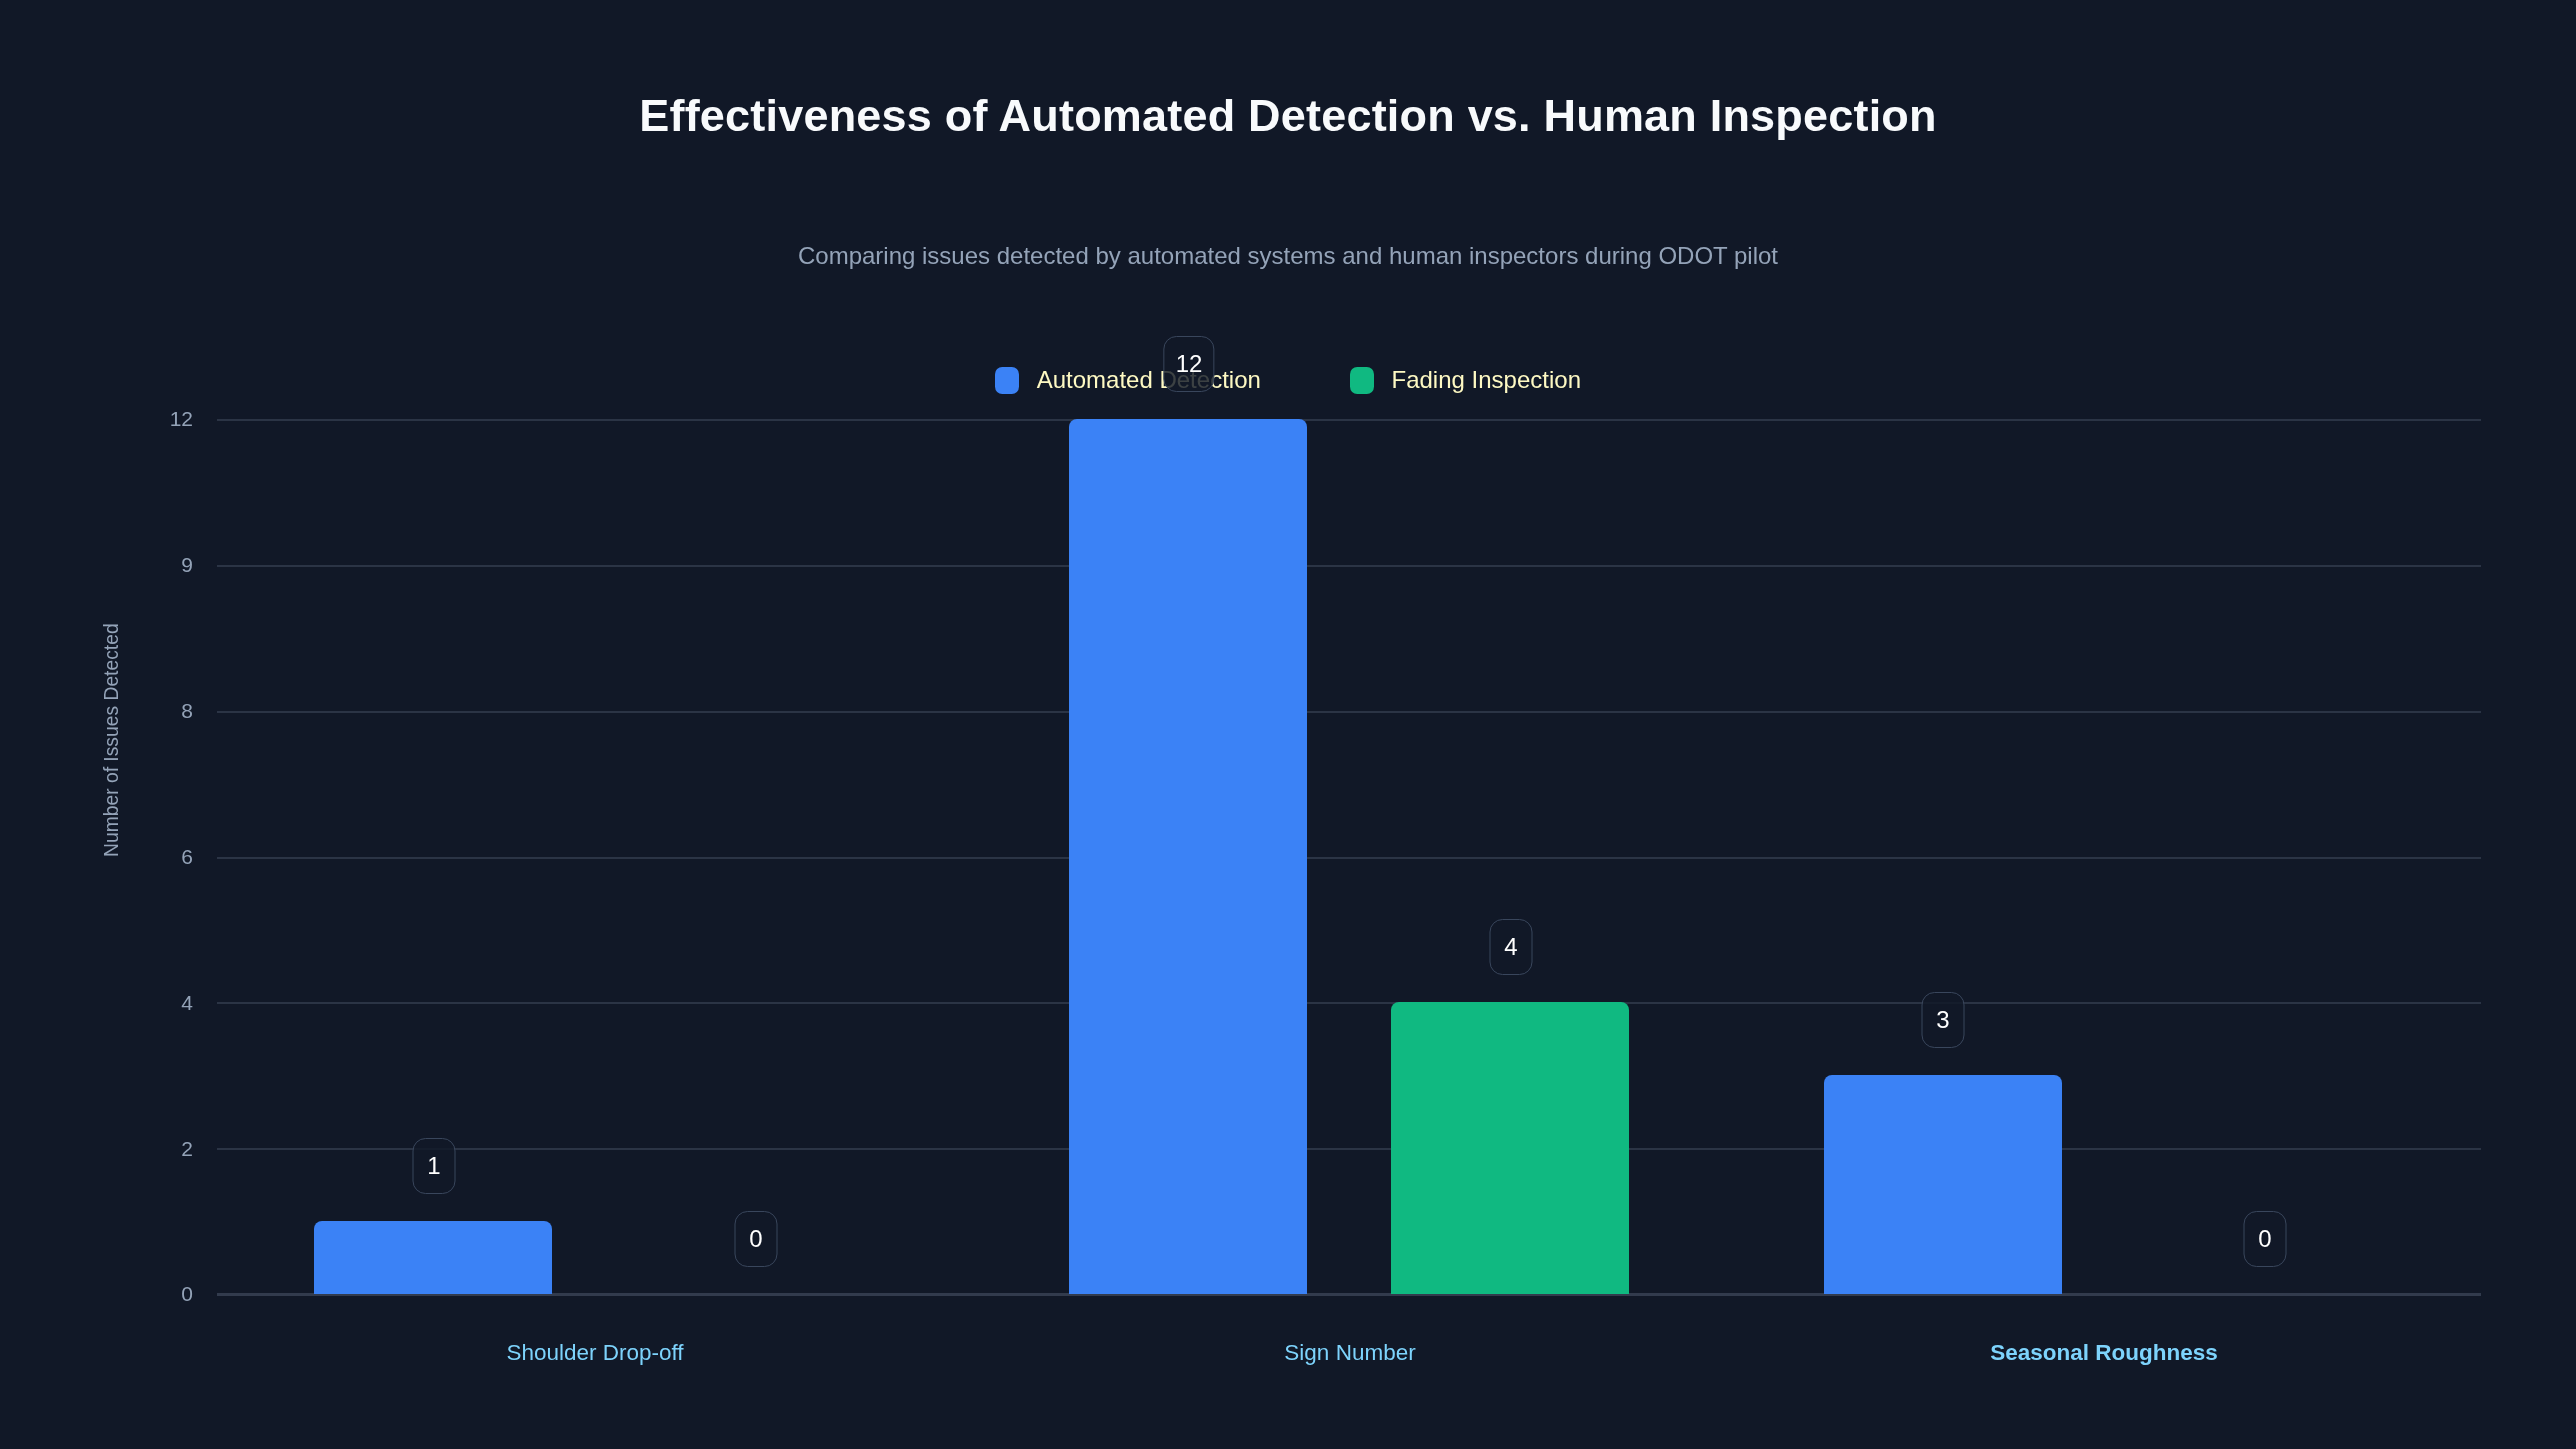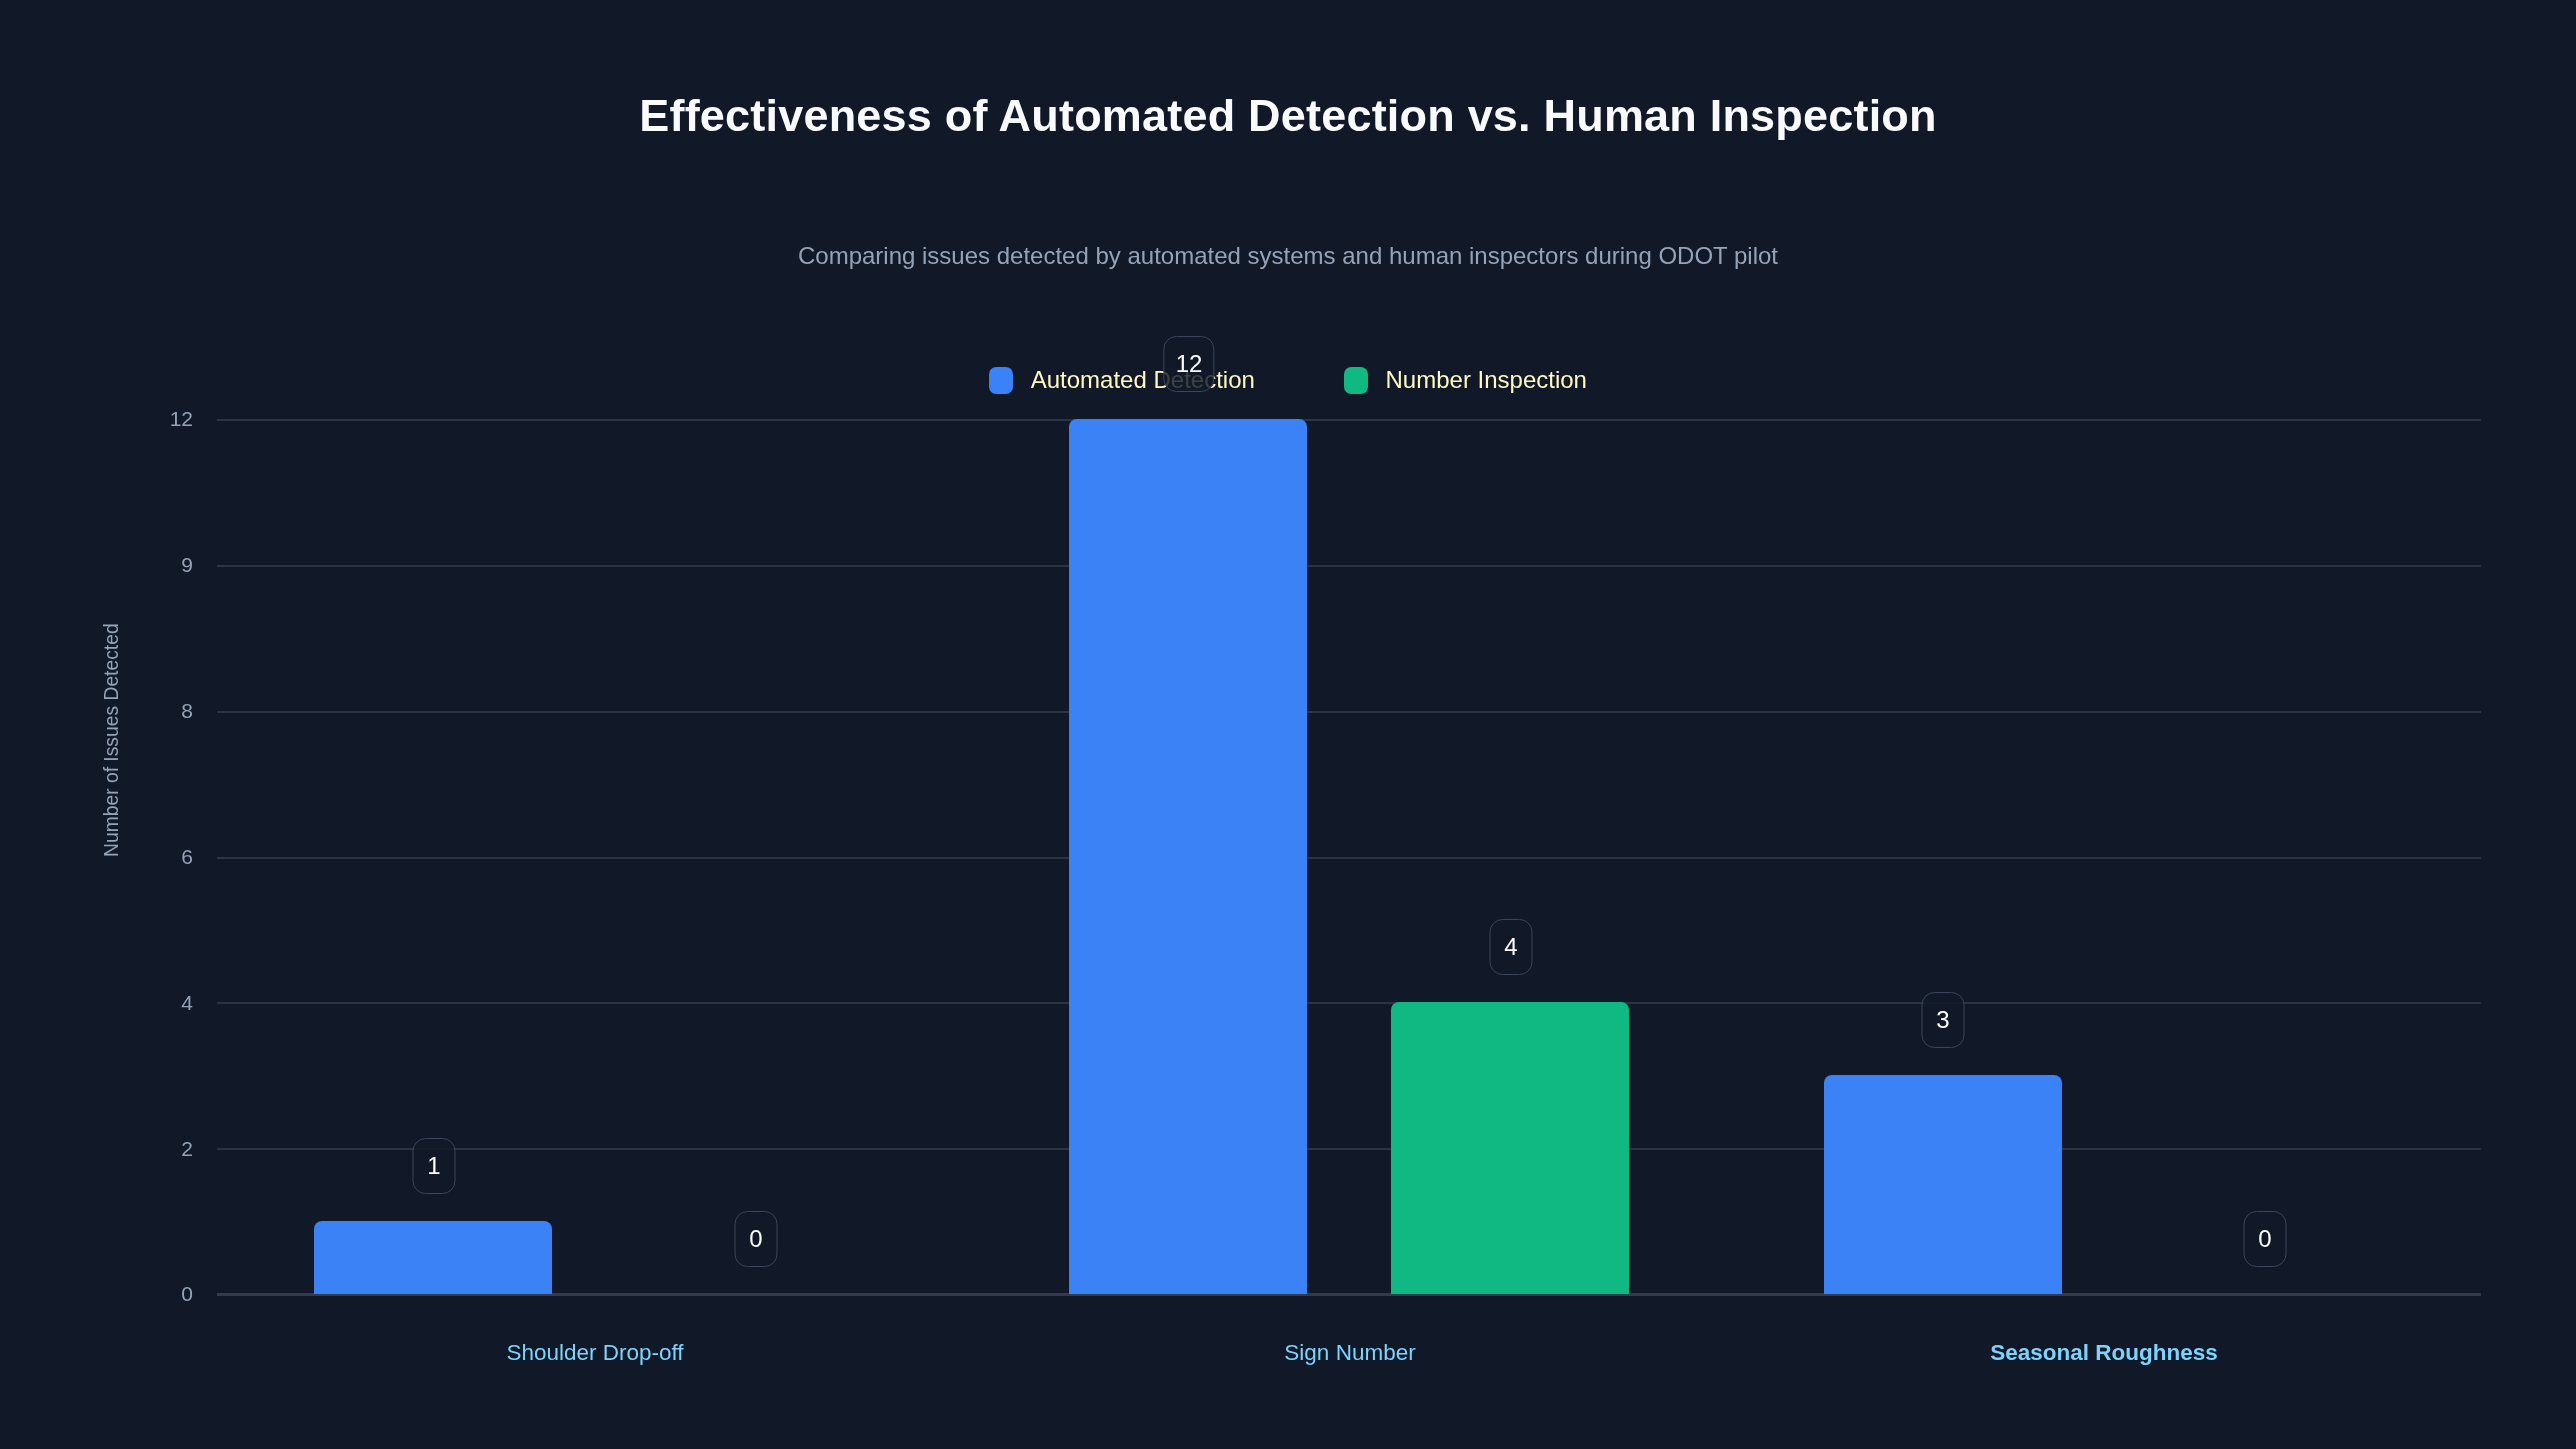--- a/index.html
+++ b/index.html
@@ -95,21 +95,21 @@
 
   <div class="chart-subtitle">Comparing issues detected by automated systems and human inspectors during ODOT pilot</div>
 
   <div class="legend" id="legend">
       <div class="legend-item">
         <span class="legend-swatch" style="background: rgb(59, 130, 246);"></span>
         <span class="legend-label">Automated Detection</span>
       </div>
       <div class="legend-item">
         <span class="legend-swatch" style="background: rgb(16, 185, 129);"></span>
-        <span class="legend-label">Number Inspection</span>
+        <span class="legend-label">Fading Inspection</span>
       </div>
     </div>
 
   <div class="y-axis-title">Number of Issues Detected</div>
 
   <div class="plot-area" id="plot-area">
     <div class="axis-baseline"></div>
   <div class="gridline" style="top: 729px;"></div>
       <div class="gridline" style="top: 583px;"></div>
       <div class="gridline" style="top: 438px;"></div>

